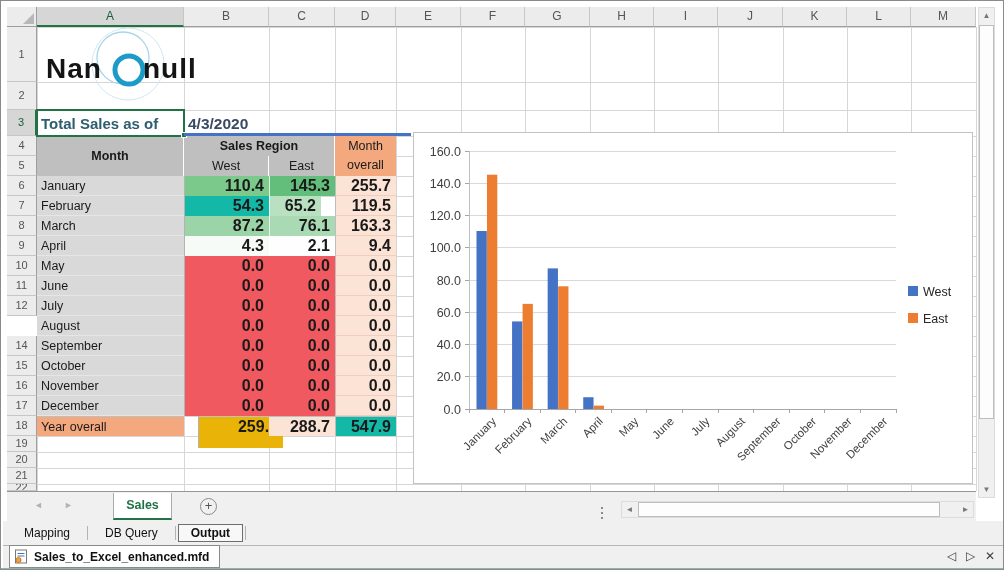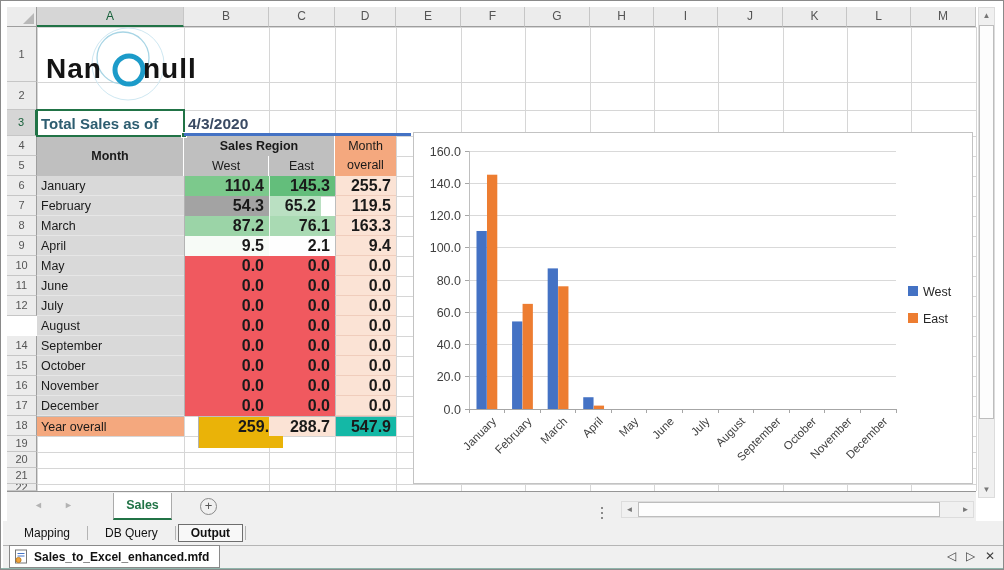--- a/index.html
+++ b/index.html
@@ -135,29 +135,29 @@
       <div class="cell" style="left: 268px; top: 155px; width: 66px; height: 20px; line-height: 20px; background: rgb(191, 191, 191); text-align: center; border-right: 1px solid rgb(255, 255, 255);">East</div>
       <div class="cell" style="left: 334px; top: 135px; width: 61px; height: 40px; line-height: 19px; background: rgb(244, 168, 126); text-align: center; padding-top: 1px;">
         <div>Month</div>
         <div>overall</div>
       </div>
       <div class="cell lbl" style="left: 36px; top: 175px; width: 147px; height: 20px; line-height: 20px; background: rgb(217, 217, 217); border-bottom: 1px solid rgb(230, 230, 230);">January</div>
       <div class="cell num" style="left: 183px; top: 175px; width: 85px; height: 20px; line-height: 20px; background: rgb(124, 201, 140); border-left: 1px solid rgb(179, 179, 179);">110.4</div>
       <div class="cell num" style="left: 268px; top: 175px; width: 66px; height: 20px; line-height: 20px; background: rgb(99, 190, 123); border-left: 1px solid rgba(255, 255, 255, 0.8);">145.3</div>
       <div class="cell num" style="left: 334px; top: 175px; width: 61px; height: 20px; line-height: 20px; background: rgb(251, 227, 213); border-left: 1px solid rgb(189, 189, 189); border-bottom: 1px solid rgb(240, 205, 188);">255.7</div>
       <div class="cell lbl" style="left: 36px; top: 195px; width: 147px; height: 20px; line-height: 20px; background: rgb(217, 217, 217); border-bottom: 1px solid rgb(230, 230, 230);">February</div>
-      <div class="cell num" style="left: 183px; top: 195px; width: 85px; height: 20px; line-height: 20px; background: #a3a3a3; border-left: 1px solid rgb(179, 179, 179);">54.3</div>
+      <div class="cell num" style="left: 183px; top: 195px; width: 85px; height: 20px; line-height: 20px; background: #14b8a6; border-left: 1px solid rgb(179, 179, 179);">54.3</div>
       <div class="cell num" style="left: 268px; top: 195px; width: 52px; height: 20px; line-height: 20px; background: rgb(186, 224, 194); border-left: 1px solid rgba(255, 255, 255, 0.8);">65.2</div>
       <div class="cell num" style="left: 334px; top: 195px; width: 61px; height: 20px; line-height: 20px; background: rgb(251, 227, 213); border-left: 1px solid rgb(189, 189, 189); border-bottom: 1px solid rgb(240, 205, 188);">119.5</div>
       <div class="cell lbl" style="left: 36px; top: 215px; width: 147px; height: 20px; line-height: 20px; background: rgb(217, 217, 217); border-bottom: 1px solid rgb(230, 230, 230);">March</div>
       <div class="cell num" style="left: 183px; top: 215px; width: 85px; height: 20px; line-height: 20px; background: rgb(155, 212, 167); border-left: 1px solid rgb(179, 179, 179);">87.2</div>
       <div class="cell num" style="left: 268px; top: 215px; width: 66px; height: 20px; line-height: 20px; background: rgb(169, 218, 179); border-left: 1px solid rgba(255, 255, 255, 0.8);">76.1</div>
       <div class="cell num" style="left: 334px; top: 215px; width: 61px; height: 20px; line-height: 20px; background: rgb(251, 227, 213); border-left: 1px solid rgb(189, 189, 189); border-bottom: 1px solid rgb(240, 205, 188);">163.3</div>
       <div class="cell lbl" style="left: 36px; top: 235px; width: 147px; height: 20px; line-height: 20px; background: rgb(217, 217, 217); border-bottom: 1px solid rgb(230, 230, 230);">April</div>
-      <div class="cell num" style="left: 183px; top: 235px; width: 85px; height: 20px; line-height: 20px; background: rgb(247, 251, 247); border-left: 1px solid rgb(179, 179, 179);">9.5</div>
+      <div class="cell num" style="left: 183px; top: 235px; width: 85px; height: 20px; line-height: 20px; background: rgb(247, 251, 247); border-left: 1px solid rgb(179, 179, 179);">4.3</div>
       <div class="cell num" style="left: 268px; top: 235px; width: 66px; height: 20px; line-height: 20px; background: rgb(254, 254, 254); border-left: 1px solid rgba(255, 255, 255, 0.8);">2.1</div>
       <div class="cell num" style="left: 334px; top: 235px; width: 61px; height: 20px; line-height: 20px; background: rgb(251, 227, 213); border-left: 1px solid rgb(189, 189, 189); border-bottom: 1px solid rgb(240, 205, 188);">9.4</div>
       <div class="cell lbl" style="left: 36px; top: 255px; width: 147px; height: 20px; line-height: 20px; background: rgb(217, 217, 217); border-bottom: 1px solid rgb(230, 230, 230);">May</div>
       <div class="cell num" style="left: 183px; top: 255px; width: 85px; height: 20px; line-height: 20px; background: rgb(240, 89, 95); border-left: 1px solid rgb(179, 179, 179);">0.0</div>
       <div class="cell num" style="left: 268px; top: 255px; width: 66px; height: 20px; line-height: 20px; background: rgb(240, 89, 95);">0.0</div>
       <div class="cell num" style="left: 334px; top: 255px; width: 61px; height: 20px; line-height: 20px; background: rgb(251, 227, 213); border-left: 1px solid rgb(189, 189, 189); border-bottom: 1px solid rgb(240, 205, 188);">0.0</div>
       <div class="cell lbl" style="left: 36px; top: 275px; width: 147px; height: 20px; line-height: 20px; background: rgb(217, 217, 217); border-bottom: 1px solid rgb(230, 230, 230);">June</div>
       <div class="cell num" style="left: 183px; top: 275px; width: 85px; height: 20px; line-height: 20px; background: rgb(240, 89, 95); border-left: 1px solid rgb(179, 179, 179);">0.0</div>
       <div class="cell num" style="left: 268px; top: 275px; width: 66px; height: 20px; line-height: 20px; background: rgb(240, 89, 95);">0.0</div>
       <div class="cell num" style="left: 334px; top: 275px; width: 61px; height: 20px; line-height: 20px; background: rgb(251, 227, 213); border-left: 1px solid rgb(189, 189, 189); border-bottom: 1px solid rgb(240, 205, 188);">0.0</div>

